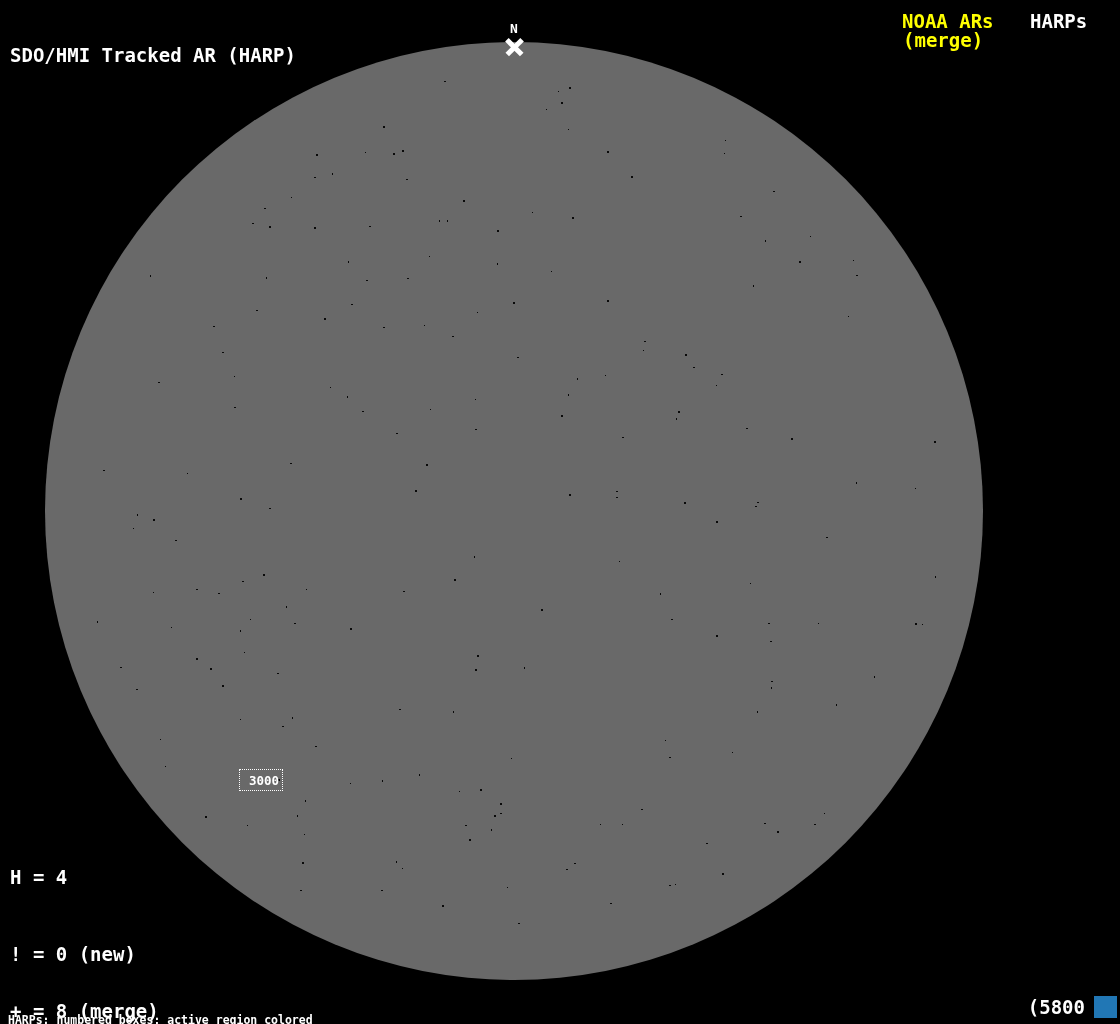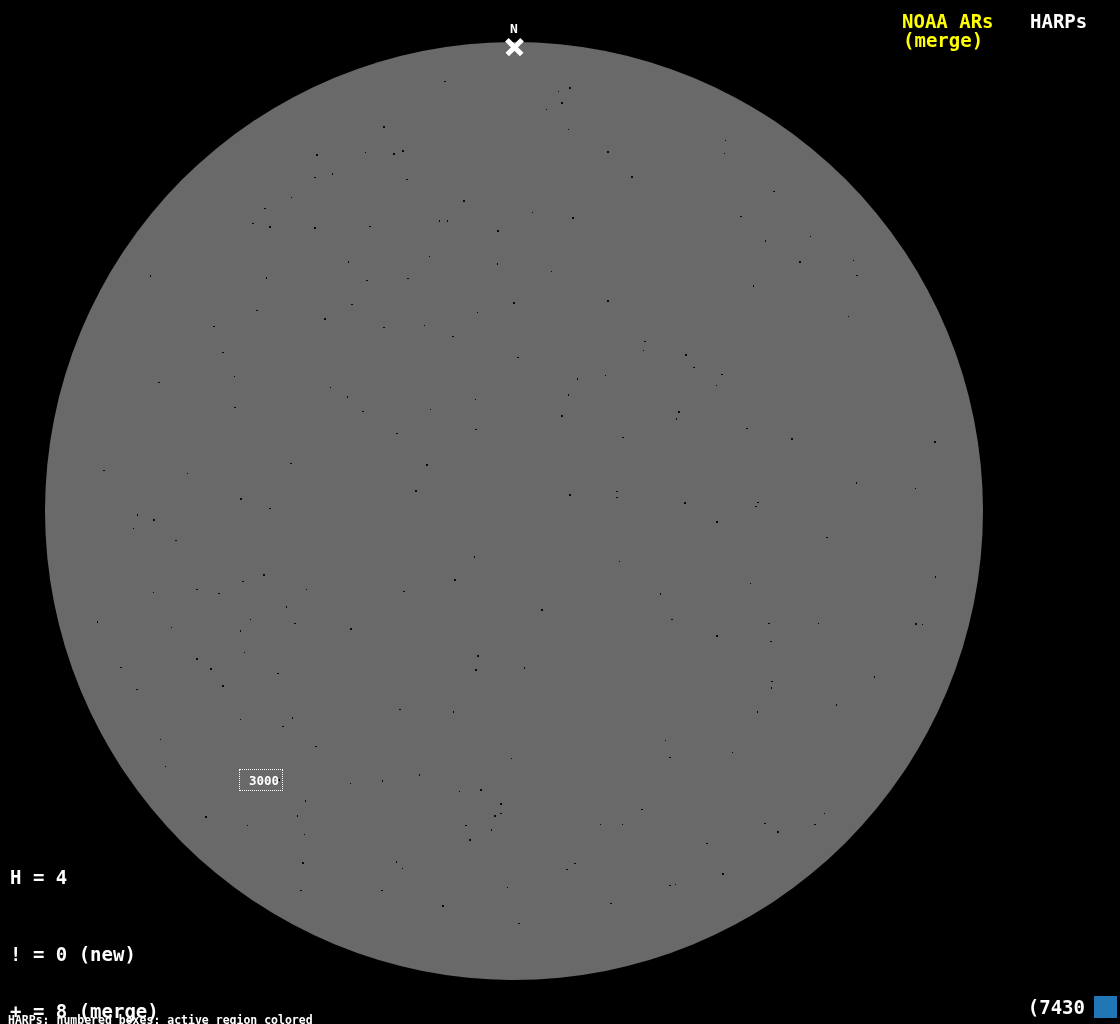--- a/index.html
+++ b/index.html
@@ -275,20 +275,21 @@
       <span class="bar b1"></span>
         <span class="bar b2"></span>
     </div>
   </div>
 
   <div class="harp-box">
     <span>3000</span>
   </div>
 
   <div class="title-block">
+    <div>SDO/HMI Tracked AR (HARP)</div>
   </div>
 
   <div class="hdr-noaa">NOAA ARs</div>
   <div class="hdr-harps">HARPs</div>
   <div class="hdr-none">(merge)</div>
 
   <div class="legend">
     <div class="h-line">H = 4</div>
     <div>! = 0 (new)</div>
     <div>+ = 8 (merge)</div>
@@ -297,17 +298,17 @@
     
     
   </div>
 
   <div class="captions">
     <div>HARPs: numbered boxes; active region colored</div>
     
   </div>
 
   <div class="harp-list">
-    <span class="entry">(7430</span>
+    <span class="entry">(5800</span>
     <span class="swatch"></span>
   </div>
 
 </div>
 
 </body></html>

